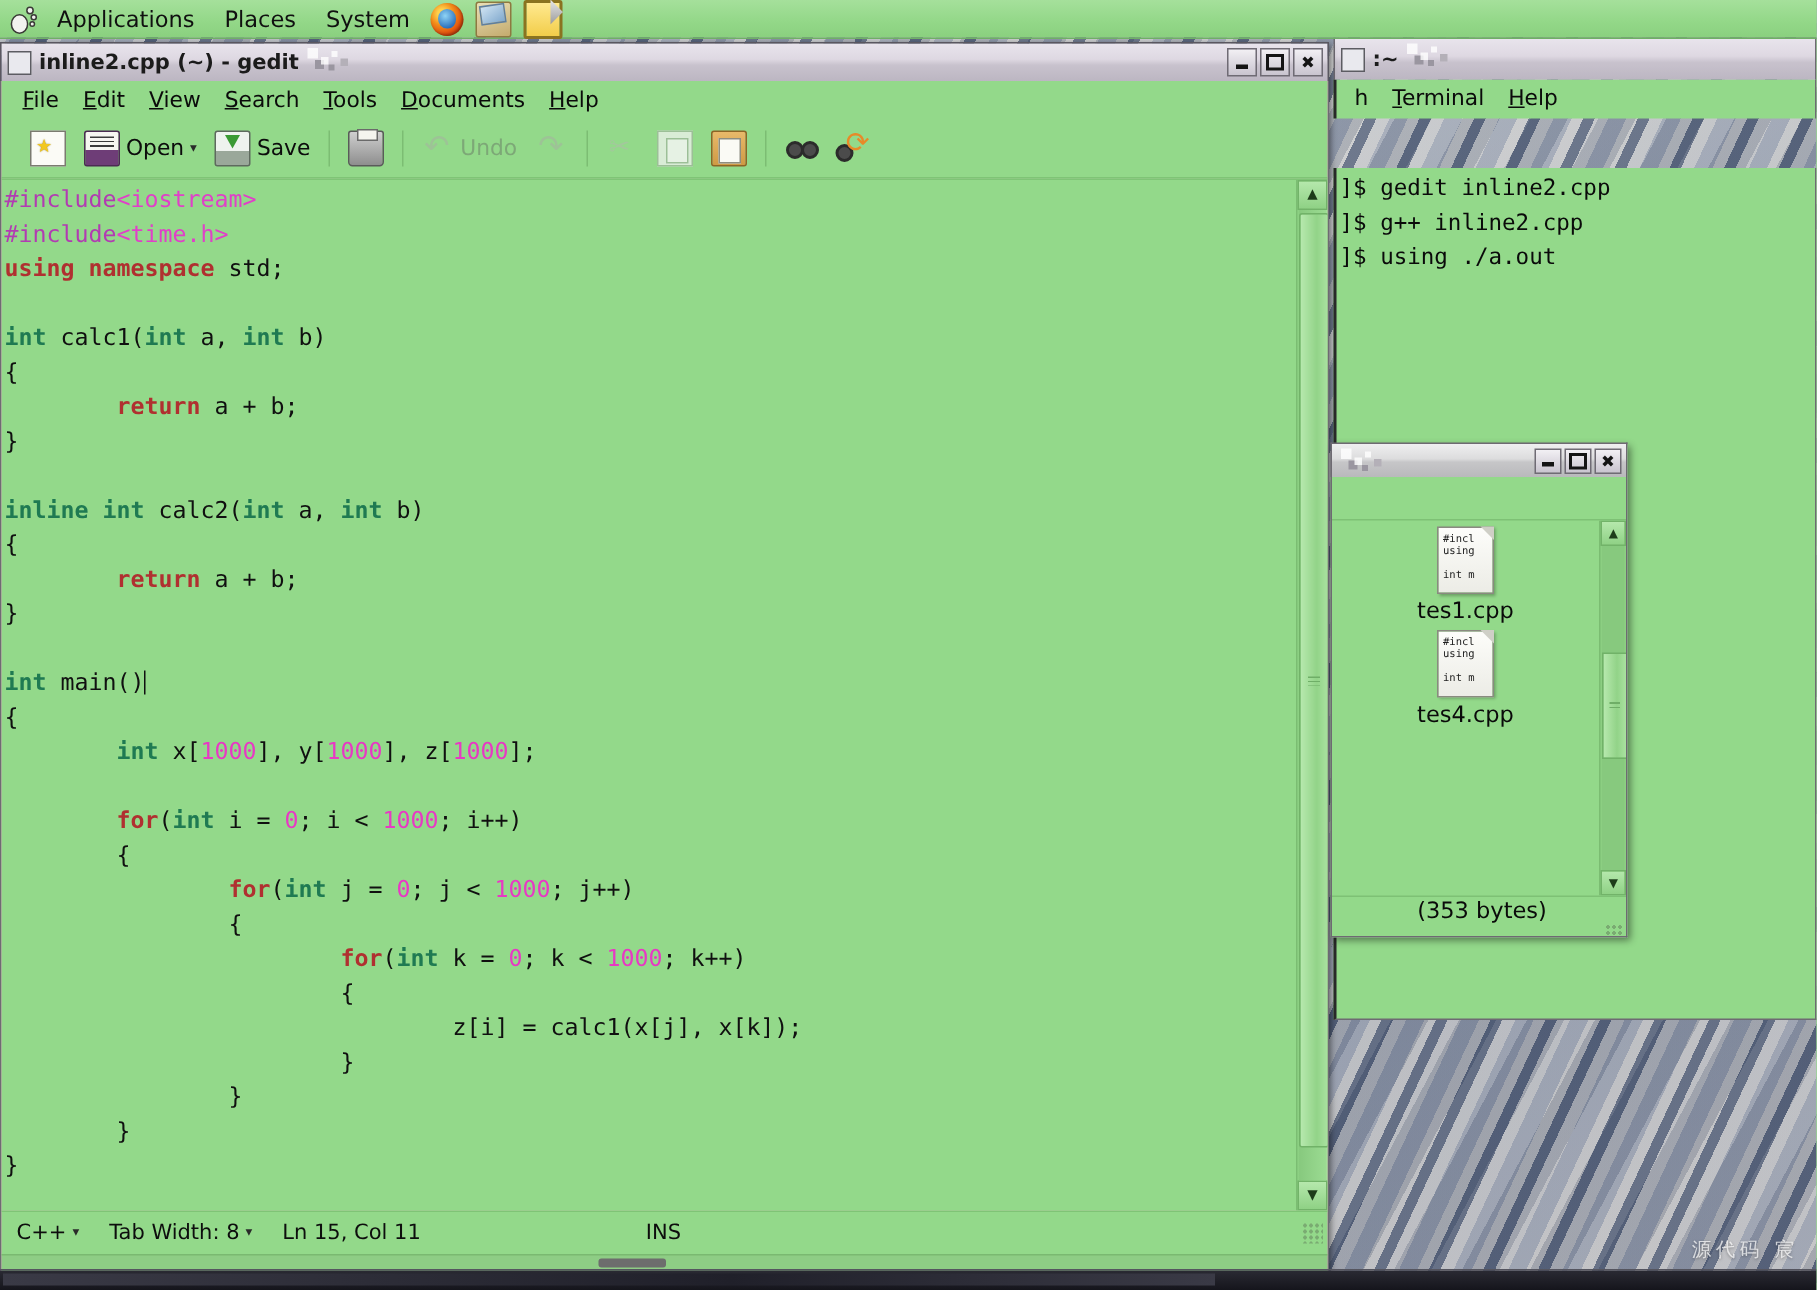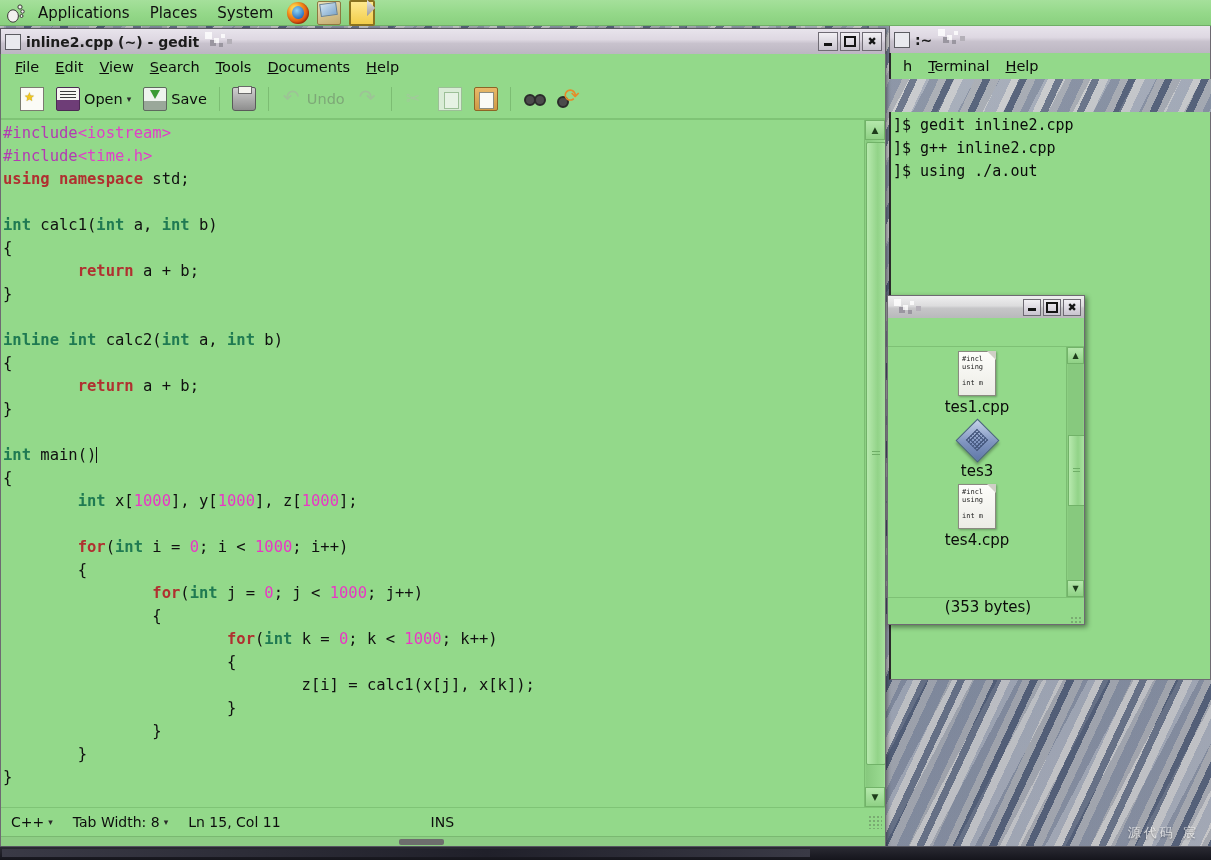--- a/index.html
+++ b/index.html
@@ -265,24 +265,20 @@
     <div id="fm-view">
       <div id="fm-icons">
           <div class="fm-item">
             <div class="cpp-icon" style="white-space: pre;">#incl
 using
 
 int m</div>
             <div class="fm-label">tes1.cpp</div>
           </div>
           <div class="fm-item">
-            <div class="bin-icon"></div>
-            <div class="fm-label">tes3</div>
-          </div>
-          <div class="fm-item">
             <div class="cpp-icon" style="white-space: pre;">#incl
 using
 
 int m</div>
             <div class="fm-label">tes4.cpp</div>
           </div>
         </div>
       <div class="fm-vscroll">
         <div class="fm-sb-arrow">▲</div>
         <div class="fm-sb-track">

